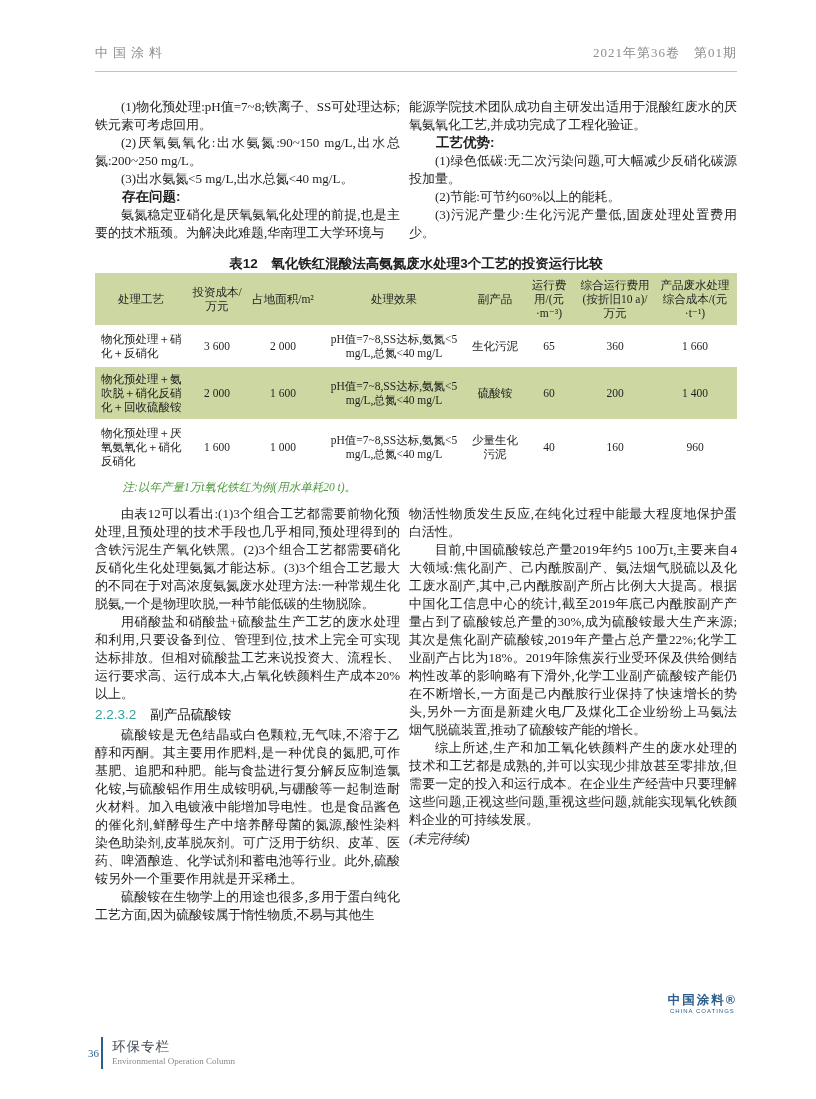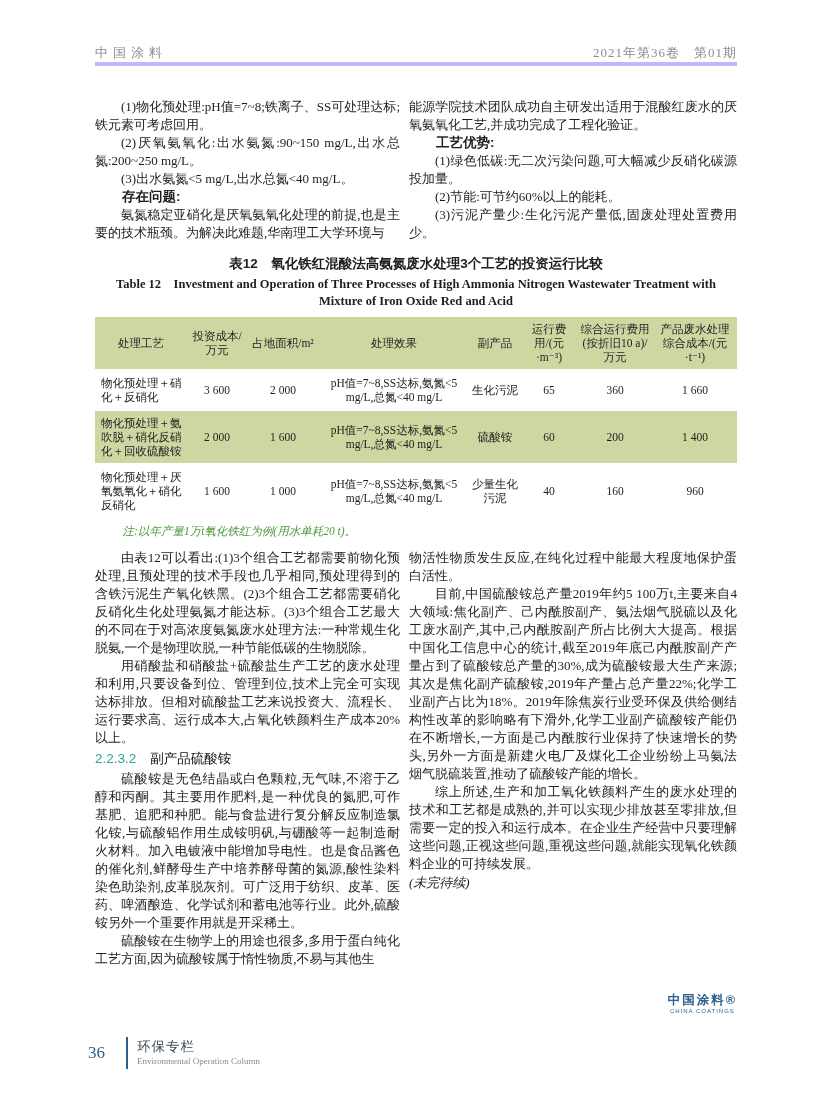--- a/index.html
+++ b/index.html
@@ -9,21 +9,21 @@
     width: 816px; height: 1099px;
     background: #ffffff;
     font-family: "Liberation Serif","DejaVu Serif",serif;
     color: #1e1e1e;
     overflow: hidden;
   }
   
   .runhead {
     position: absolute; top: 44px; left: 95px; right: 79px;
     display: flex; justify-content: space-between; align-items: flex-end;
-    border-bottom: 4px solid #c4b5fd; 
+    border-bottom: 1px solid #c4b5fd; padding-bottom: 9px;
     font-size: 13px; color: #8d8d8d; gap: 17px;
   }
   .runhead .journal { letter-spacing: 5px; }
   .runhead .issue { letter-spacing: 1px; }
   
   .main { position: absolute; top: 98px; left: 95px; width: 642px; }
   .cols { display: flex; gap: 9px; }
   .col-l { width: 305px; }
   .col-r { width: 328px; }
   p.body {
@@ -75,21 +75,21 @@
     font-weight: bold; font-size: 12.5px; letter-spacing: 2px; line-height: 14px;
   }
   .logo .en {
     font-family: "Liberation Sans","DejaVu Sans",sans-serif;
     font-size: 6px; letter-spacing: 1px; line-height: 8px; color: #2d5f8c;
   }
   .pagefoot {
     position: absolute; left: 88px; bottom: 30px;
     display: flex; align-items: center;
   }
-  .pf-num { font-size: 17px; color: #2d5f8c; padding-right: 21px; }
+  .pf-num { font-size: 11px; color: #2d5f8c; padding-right: 2px; }
   .pf-rule { width: 2px; height: 32px; background: #2d5f8c; margin-right: 9px; }
   .pf-cn {
     font-family: "Liberation Sans","DejaVu Sans",sans-serif;
     font-size: 13.5px; color: #3e4a55; line-height: 16px; letter-spacing: 1px;
   }
   .pf-en { font-size: 9px; color: #8a8a8a; line-height: 12px; }
 </style>
 </head>
 <body>
 
@@ -114,21 +114,20 @@
         <p class="body cont">能源学院技术团队成功自主研发出适用于混酸红废水的厌氧氨氧化工艺,并成功完成了工程化验证。</p>
         <p class="bhead">工艺优势:</p>
         <p class="body">(1)绿色低碳:无二次污染问题,可大幅减少反硝化碳源投加量。</p>
         <p class="body">(2)节能:可节约60%以上的能耗。</p>
         <p class="body">(3)污泥产量少:生化污泥产量低,固废处理处置费用少。</p>
       </div>
     </div>
 
     <div class="tblock">
       <div class="t-cn">表12　氧化铁红混酸法高氨氮废水处理3个工艺的投资运行比较</div>
-      <div class="t-en">Table 12　Investment and Operation of Three Processes of High Ammonia Nitrogen Wastewater Treatment with Mixture of Iron Oxide Red and Acid</div>
       <table class="cmp">
         <colgroup>
           <col style="width:92px">
             <col style="width:60px">
             <col style="width:72px">
             <col style="width:150px">
           <col style="width:52px">
             <col style="width:56px">
             <col style="width:76px">
             <col style="width:84px">

